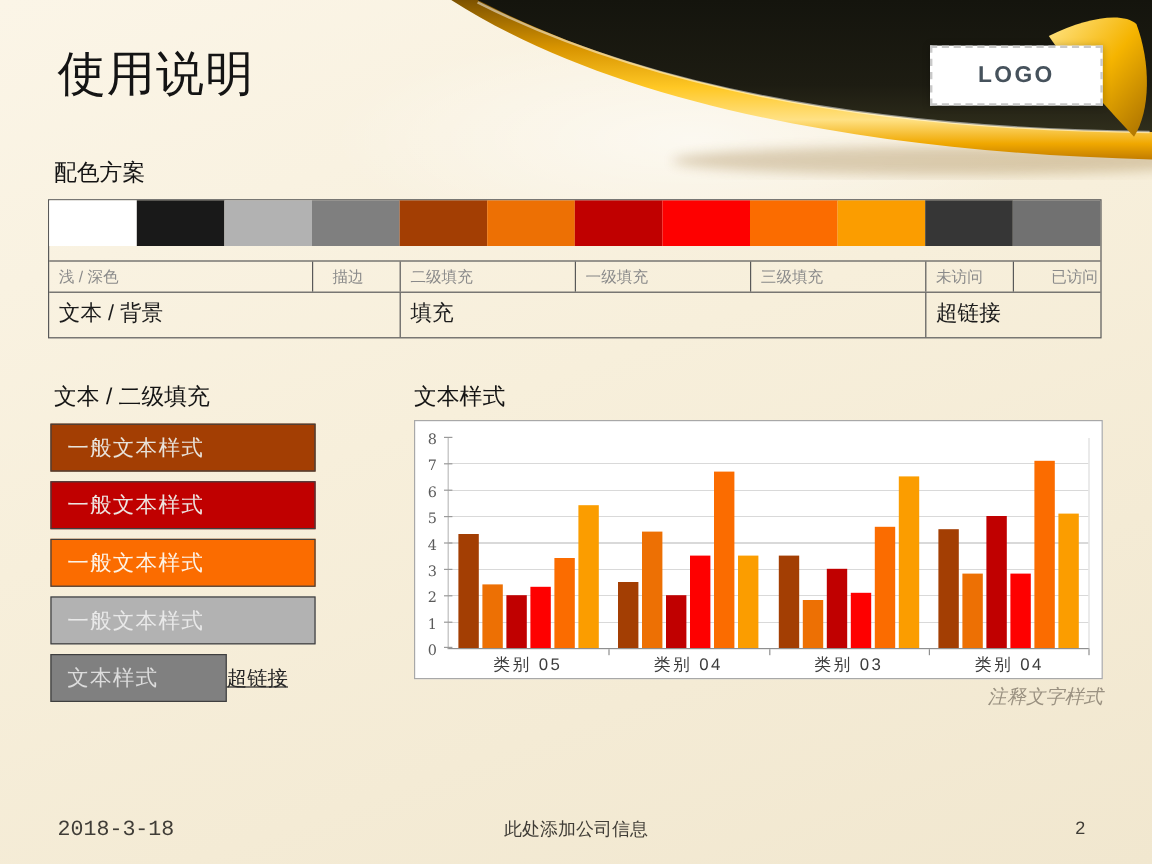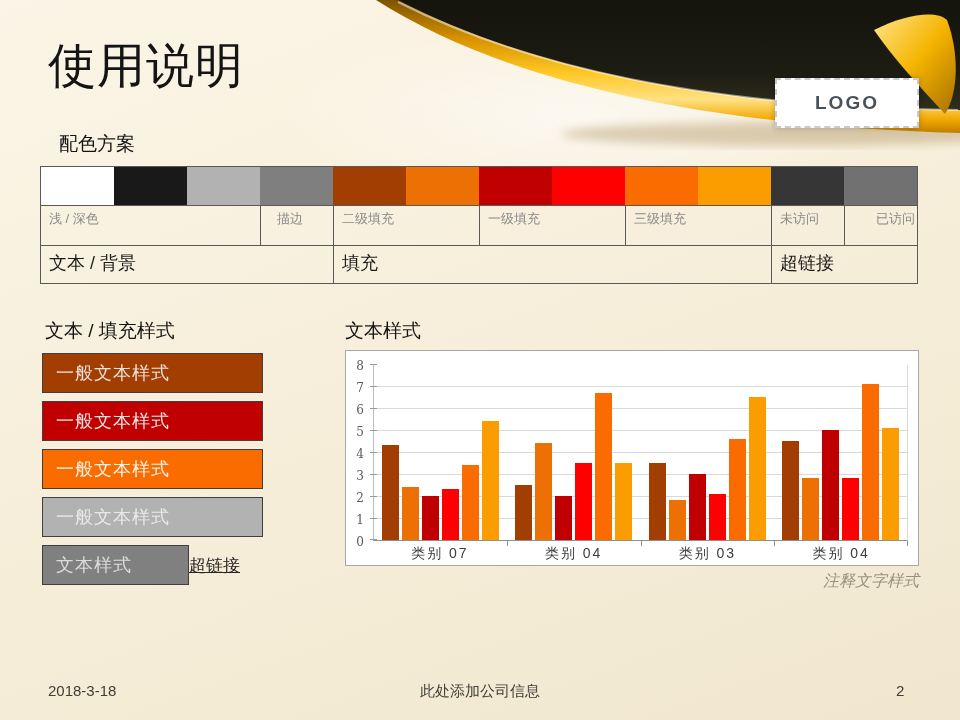--- a/index.html
+++ b/index.html
@@ -14,36 +14,35 @@
       radial-gradient(ellipse 430px 130px at 60% 16%, rgba(255,255,255,0.55), rgba(255,255,255,0) 70%),
       linear-gradient(160deg, #fbf5e7 0%, #f7efdb 45%, #f1e7cf 100%);
   }
   .banner { position:absolute; left:0; top:0; width:960px; height:150px; }
   .logo {
     position:absolute; left:775px; top:38px; width:144px; height:50px;
     background:#fff; border:2px dashed #c9c9c9;
     text-align:center; line-height:45px;
     font-size:19px; font-weight:bold; color:#46525c; letter-spacing:2px;
     box-shadow:0 0 6px rgba(0,0,0,0.25);
-    margin-top:40px;
   }
   .title {
     position:absolute; left:48px; top:34px;
-    font-size:48px; font-weight:400; color:#141414; letter-spacing:1px;
+    font-size:40px; font-weight:400; color:#141414; letter-spacing:1px;
   }
   .h2 { position:absolute; font-size:19px; font-weight:400; color:#141414; }
-  .pos-scheme { left:59px; top:131px; }
+  .pos-scheme { left:45px; top:131px; }
   .pos-text   { left:45px; top:318px; }
   .pos-chart  { left:345px; top:318px; }
 
   
   .swatch-table { position:absolute; left:40px; top:166px; width:878px; border:1px solid #595959; }
   .swatch-strip { display:flex; height:38px; }
   .sw { flex:1; height:100%; }
-  .swatch-groups { display:flex; height:41px; border-top:1px solid #595959; border-bottom:1px solid #595959; }
+  .swatch-groups { display:flex; height:27px; border-top:1px solid #595959; border-bottom:1px solid #595959;margin-top:12px; }
   .gcell { font-size:13px; color:#8a8a8a; line-height:25px; padding-left:8px; overflow:hidden; white-space:nowrap; }
   .swatch-usage { display:flex; height:37px; }
   .ucell { font-size:18px; color:#1c1c1c; line-height:35px; padding-left:8px; overflow:hidden; white-space:nowrap; }
   .bl { border-left:1px solid #595959; }
 
   
   .style-boxes { position:absolute; left:42px; top:353px; width:221px; display:flex; flex-direction:column; gap:8px; }
   .stybox {
     height:40px; border:1px solid #3f3f3f;
     font-size:18px; line-height:38px; padding-left:13px;
@@ -65,21 +64,21 @@
   .ytick { position:absolute; left:-4px; width:7px; height:1px; background:#9a9a9a; }
   .groups { position:absolute; inset:0; display:flex; align-items:flex-end; overflow:visible; }
   .group { flex:1; height:100%; display:flex; justify-content:center; align-items:flex-end; gap:3px; position:relative; }
   .group::after { content:''; position:absolute; right:-1px; bottom:-6px; width:1px; height:5px; background:#8f8f8f; }
   .bar { width:17px; }
   .xlabels { position:absolute; left:27px; right:10px; top:194px; display:flex; }
   .xlabels div { flex:1; text-align:center; font-size:14px; color:#3d3d3d; letter-spacing:2px; white-space:nowrap; }
   .caption { position:absolute; left:345px; top:571px; width:574px; text-align:right; font-size:16px; font-style:italic; color:#9a9181; }
 
   
-  .footer-date { position:absolute; left:48px; top:682px; font-size:15px; color:#403d37; }
+  .footer-date { position:absolute; left:48px; top:682px; font-size:18px; color:#403d37;font-family:Liberation Mono, monospace; }
   .footer-company { position:absolute; left:0; top:682px; width:960px; text-align:center; font-size:15px; color:#403d37; }
   .footer-page { position:absolute; left:896px; top:682px; font-size:15px; color:#403d37; }
 </style>
 </head>
 <body>
 
 <div class="slide">
 
   <svg class="banner" viewBox="0 0 960 150" preserveAspectRatio="none">
     <defs>
@@ -144,21 +143,21 @@
         <div class="gcell bl" style="width: 8.33333%;">未访问</div>
         <div class="gcell bl" style="width: 8.33333%; padding-left: 31px;">已访问</div>
       </div>
     <div class="swatch-usage">
         <div class="ucell" style="width: 33.3333%;">文本 / 背景</div>
         <div class="ucell bl" style="width: 50%;">填充</div>
         <div class="ucell bl" style="width: 16.6667%;">超链接</div>
       </div>
   </div>
 
-  <div class="h2 pos-text">文本 / 填充样式</div>
+  <div class="h2 pos-text">文本 / 二级填充</div>
   <div class="style-boxes">
       <div class="stybox" style="background: rgb(163, 62, 3); color: rgb(232, 226, 218);">一般文本样式</div>
       <div class="stybox" style="background: rgb(192, 0, 0); color: rgb(237, 228, 224);">一般文本样式</div>
       <div class="stybox" style="background: rgb(251, 108, 0); color: rgb(253, 243, 230);">一般文本样式</div>
       <div class="stybox" style="background: rgb(178, 178, 178); color: rgb(233, 233, 233);">一般文本样式</div>
       <div class="last-row">
         <div class="stybox small-box" style="background: rgb(128, 128, 128); color: rgb(220, 220, 220);">文本样式</div>
         <a class="link" href="#">超链接</a>
       </div>
     </div>
@@ -216,21 +215,21 @@
         <div class="ytick" style="bottom: 21px;"></div>
         <div class="ytick" style="bottom: 43px;"></div>
         <div class="ytick" style="bottom: 65px;"></div>
         <div class="ytick" style="bottom: 87px;"></div>
         <div class="ytick" style="bottom: 109px;"></div>
         <div class="ytick" style="bottom: 131px;"></div>
         <div class="ytick" style="bottom: 153px;"></div>
         <div class="ytick" style="bottom: 175px;"></div>
       </div>
     <div class="xlabels">
-        <div>类别 07</div>
+        <div>类别 05</div>
         <div>类别 04</div>
         <div>类别 03</div>
         <div>类别 04</div>
       </div>
   </div>
   <div class="caption">注释文字样式</div>
 
   <div class="footer-date">2018-3-18</div>
   <div class="footer-company">此处添加公司信息</div>
   <div class="footer-page">2</div>

